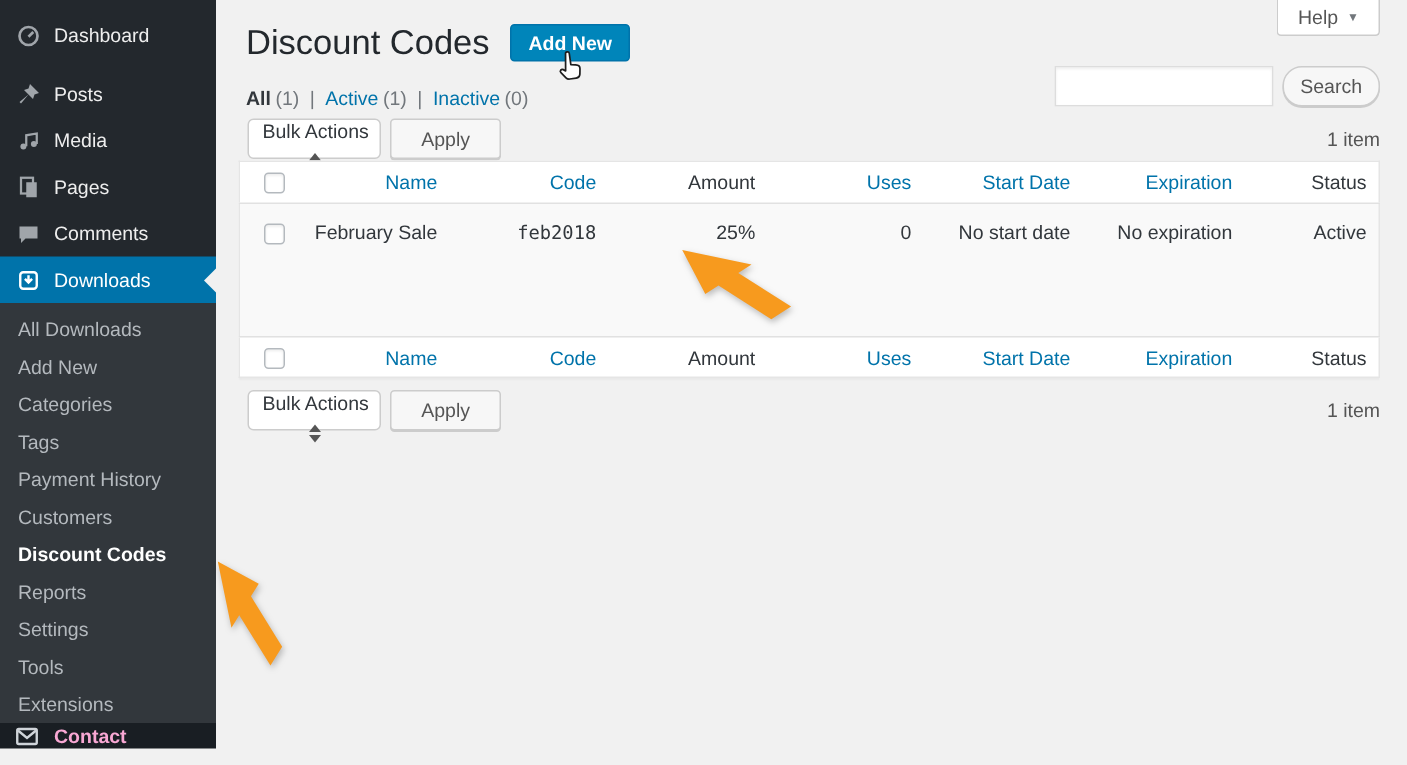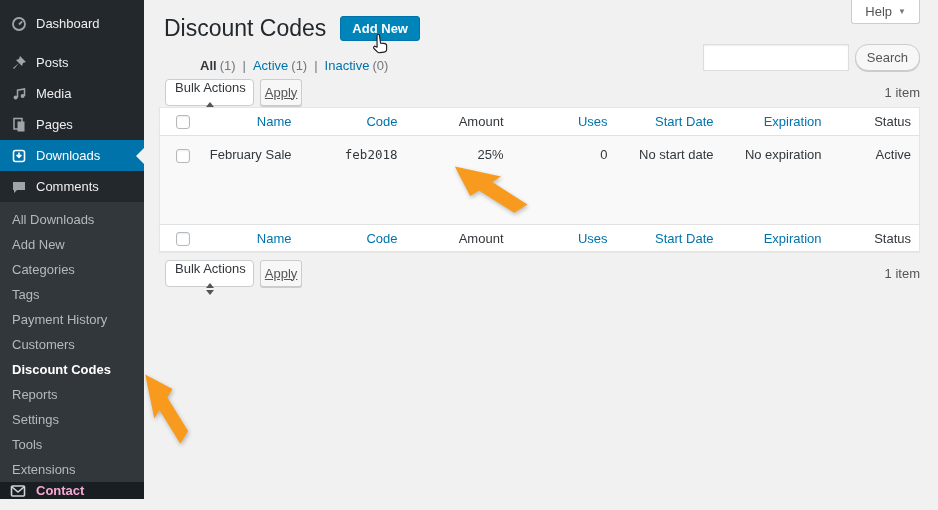--- a/index.html
+++ b/index.html
@@ -42,34 +42,34 @@
   .cursor-hand { position:absolute; left:224px; top:33px; width:23px; height:23px; transform:rotate(-8deg); z-index:30; pointer-events:none; }
 
   .search-row { position:absolute; top:44px; right:18px; display:flex; align-items:center; gap:6px; }
   .search-input { width:146px; height:27px; border:1px solid #ddd; background:#fff; border-radius:0;
                   padding:0 6px; font-size:13px; font-family:"Liberation Sans", sans-serif; box-shadow:inset 0 1px 2px rgba(0,0,0,.07); }
   .search-btn { height:27px; padding:0 11px; background:#f7f7f7; border:1px solid #ccc; border-radius:13px; color:#555;
                 font-size:13px; cursor:pointer; font-family:"Liberation Sans", sans-serif; box-shadow:0 1px 0 #ccc; }
 
   .filters { position:absolute; top:58px; left:20px; white-space:nowrap; }
   .filters a { color:#0073aa; text-decoration:none; cursor:pointer; }
-  .filters .current-filter { color:#32373c; font-weight:bold;margin-left:36px; }
+  .filters .current-filter { color:#32373c; font-weight:bold; }
   .filters .count { color:#72777c; margin-left:3px; }
   .filters .sep { color:#72777c; margin:0 7px; }
 
   .toolbar { position:absolute; left:15px; right:18px; height:28px; display:flex; align-items:center; }
   .toolbar.top { top:78px; }
   .toolbar.bottom { top:259px; }
   .bulk-select { margin-left:6px; height:27px; background:#fff; border:1px solid #ccc; border-radius:4px;
                  display:flex; align-items:center; padding:0 7px 0 9px; color:#32373c; cursor:pointer; gap:7px;flex-direction:column; }
   .stepper { display:flex; flex-direction:column; gap:2px; }
   .stepper .up { width:0; height:0; border-left:4px solid transparent; border-right:4px solid transparent; border-bottom:5px solid #555; }
   .stepper .down { width:0; height:0; border-left:4px solid transparent; border-right:4px solid transparent; border-top:5px solid #555; }
-  .apply-btn { margin-left:6px; height:27px; padding:0 4px; background:#f7f7f7; border:1px solid #ccc; border-radius:3px;
-               color:#555; font-size:13px; cursor:pointer; font-family:"Liberation Sans", sans-serif; box-shadow:0 1px 0 #ccc;text-decoration:underline; }
+  .apply-btn { margin-left:6px; height:27px; padding:0 20px; background:#f7f7f7; border:1px solid #ccc; border-radius:3px;
+               color:#555; font-size:13px; cursor:pointer; font-family:"Liberation Sans", sans-serif; box-shadow:0 1px 0 #ccc; }
   .item-count { margin-left:auto; color:#555; font-size:13px; }
 
   
   table.list-table { position:absolute; top:107px; left:15px; width:761px; border-collapse:collapse; table-layout:fixed;
                      background:#fff; border:1px solid #e5e5e5; box-shadow:0 1px 1px rgba(0,0,0,.04); }
   .list-table th, .list-table td { text-align:right; font-weight:400; font-size:13px; padding:0 8px; }
   .list-table thead th { height:28px; border-bottom:1px solid #e1e1e1; }
   .list-table tfoot th { height:27px; border-top:1px solid #e1e1e1; }
   .list-table thead th a, .list-table tfoot th a { color:#0073aa; text-decoration:none; cursor:pointer; }
   .list-table th.no-link { color:#32373c; }
@@ -123,37 +123,37 @@
       </div>
       <div class="menu-item">
         <span class="mi-icon">
           <svg width="16" height="16" viewBox="0 0 16 16">
               <rect x="3" y="1.5" width="8" height="10.5" fill="none" stroke="currentColor" stroke-width="1.5"></rect>
               <rect x="6.5" y="4.5" width="7" height="10" fill="currentColor"></rect>
             </svg>
         </span>
         <span class="mi-label">Pages</span>
       </div>
+      <div class="menu-item">
+        <span class="mi-icon">
+          <svg width="16" height="16" viewBox="0 0 16 16">
+              <path d="M2 3 h12 v8 h-8 l-3 3 v-3 h-1 z" fill="currentColor"></path>
+            </svg>
+        </span>
+        <span class="mi-label">Comments</span>
+      </div>
       <div class="menu-item active">
         <span class="mi-icon">
           <svg width="16" height="16" viewBox="0 0 16 16">
               <rect x="2.5" y="2.5" width="11" height="11" rx="2" fill="none" stroke="currentColor" stroke-width="1.6"></rect>
               <path d="M8 4.5 v4 M5.6 6.9 L8 9.3 L10.4 6.9" stroke="currentColor" stroke-width="1.6" fill="none"></path>
             </svg>
         </span>
         <span class="mi-label">Downloads</span>
         <span class="notch"></span>
-      </div>
-      <div class="menu-item">
-        <span class="mi-icon">
-          <svg width="16" height="16" viewBox="0 0 16 16">
-              <path d="M2 3 h12 v8 h-8 l-3 3 v-3 h-1 z" fill="currentColor"></path>
-            </svg>
-        </span>
-        <span class="mi-label">Comments</span>
       </div>
     </div>
 
     <div class="submenu">
       <div class="submenu-item">All Downloads</div>
       <div class="submenu-item">Add New</div>
       <div class="submenu-item">Categories</div>
       <div class="submenu-item">Tags</div>
       <div class="submenu-item">Payment History</div>
       <div class="submenu-item">Customers</div>

